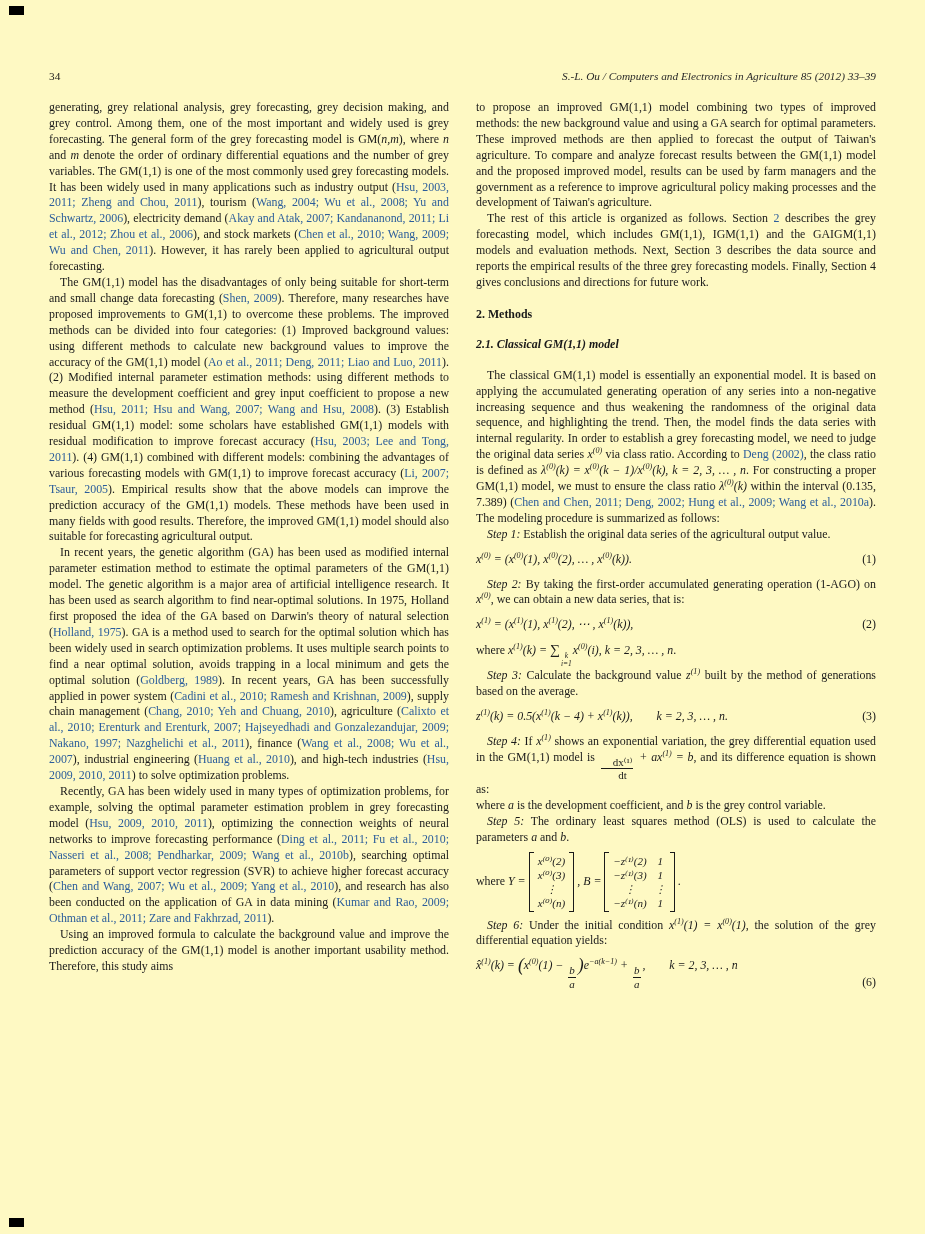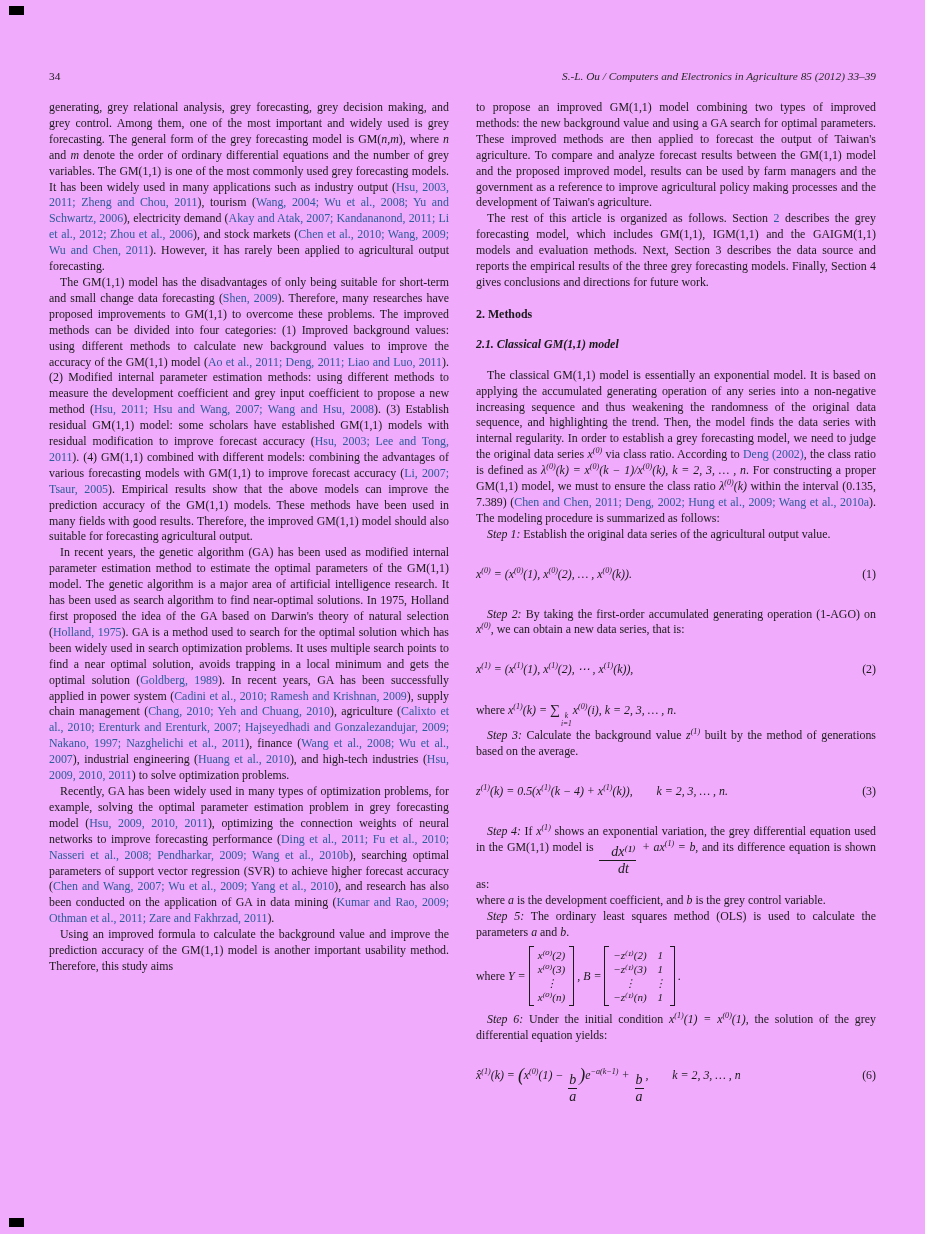--- a/index.html
+++ b/index.html
@@ -1,18 +1,18 @@
 <!DOCTYPE html>
 <html style="--cite: #2b5d9b; --text: #1a1a1a;"><head>
 <meta charset="utf-8">
 <title>Paper page</title>
 <style>
   html,body { margin:0; padding:0; background:#ffffff; }
   .page {
-    position:relative; width:925px; height:1234px; background:#f0abfc; overflow:hidden;
+    position:relative; width:925px; height:1234px; background:#fef9c3; overflow:hidden;
     font-family:"Liberation Serif","DejaVu Serif",serif; color:var(--text,#1a1a1a);
   }
   .crop { position:absolute; left:9px; width:15px; height:9px; background:#000; }
   .crop.t { top:6px; }
   .crop.b { bottom:7px; }
 
   .header { position:absolute; top:70px; left:49px; width:827px; font-size:11.3px; }
   .pagenum { position:absolute; left:0; top:0; font-style:normal; }
   .rhead { display:block; text-align:right; font-style:italic; color:#2a2a2a; }
 
@@ -22,28 +22,28 @@
   p { margin:0; text-indent:11px; }
   p.noind { text-indent:0; }
 
   .cite { color:var(--cite,#2b5d9b); }
   .it { font-style:italic; }
   .sup { font-size:68%; vertical-align:super; line-height:0; font-style:italic; }
   .big { font-size:150%; line-height:0; vertical-align:-2px; }
   .sum { font-size:118%; }
   .lim { display:inline-flex; flex-direction:column; font-size:7.5px; line-height:1.05;
          vertical-align:-4px; text-align:center; font-style:italic; margin:0 1px; }
-  .frac { display:inline-flex; flex-direction:column; text-align:center; font-size:14px;
-          line-height:1.15; vertical-align:-5px; font-style:italic; margin:0 2px; }
+  .frac { display:inline-flex; flex-direction:column; text-align:center; font-size:11px;
+          line-height:1.15; vertical-align:-5px; margin:0 2px; }
   .frac .fnum { border-bottom:0.9px solid #1a1a1a; padding:0 1px; }
 
   h2.sec { font-size:11.9px; font-weight:bold; margin:16px 0 14px; text-align:left; text-indent:0; }
   h3.subsec { font-size:11.9px; font-weight:bold; font-style:italic; margin:0 0 15px; text-align:left; text-indent:0; }
 
-  .eq { display:flex; align-items:flex-start; margin:24px 0; font-style:italic; }
+  .eq { display:flex; align-items:flex-end; margin:9px 0; font-style:italic; }
   .eq .eq-body { flex:1; text-align:left; }
   .eq .eq-num { font-style:normal; margin-left:8px; }
 
   .mxwrap { display:flex; align-items:center; margin:6px 0; flex-wrap:nowrap; }
   .matrix { display:inline-flex; align-items:stretch; margin:0 3px; }
   .mbr { width:4px; }
   .mbr.l { border-left:1.2px solid #1a1a1a; border-top:1.2px solid #1a1a1a; border-bottom:1.2px solid #1a1a1a; }
   .mbr.r { border-right:1.2px solid #1a1a1a; border-top:1.2px solid #1a1a1a; border-bottom:1.2px solid #1a1a1a; }
   .mcol { white-space:pre; text-align:center; font-style:italic; font-size:11px; line-height:14px; padding:2px 4px; }
 </style>

